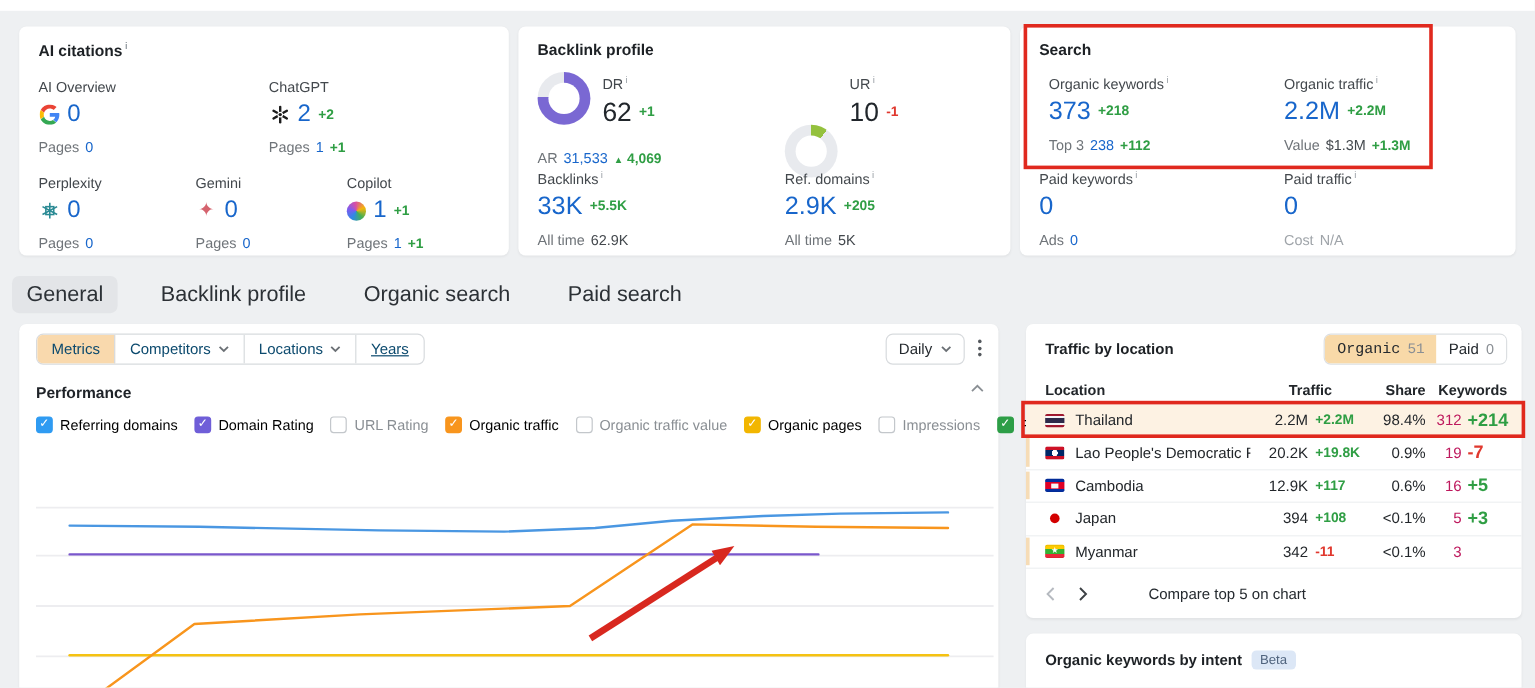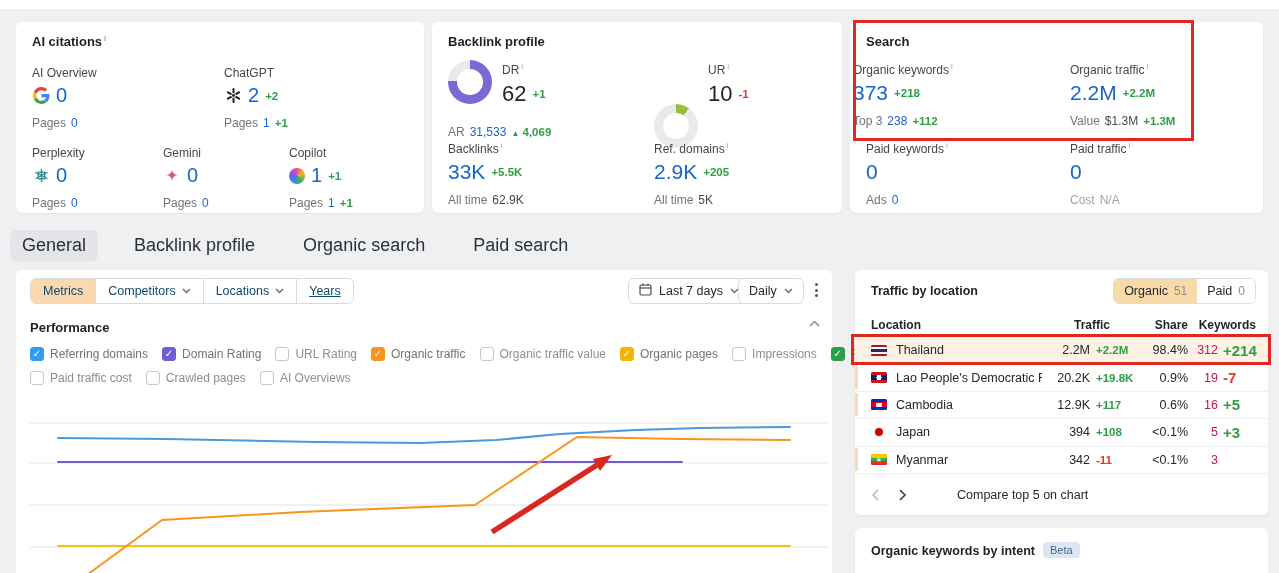--- a/index.html
+++ b/index.html
@@ -54,31 +54,31 @@
   .kebab i { width:3px; height:3px; border-radius:50%; background:#55595e; }
 
   .perf-title { position:absolute; left:14px; top:50px; font-size:13px; font-weight:bold; color:#1f2328; }
   .collapse { position:absolute; right:12px; top:50px; cursor:pointer; }
 
   .cb-row { position:absolute; left:14px; display:flex; gap:14px; align-items:center; }
   .cb-row1 { top:77px; } .cb-row2 { top:101px; }
   .cb { display:flex; align-items:center; gap:6px; cursor:pointer; }
   .cbbox { width:14px; height:14px; border:1px solid #c3c7cb; border-radius:3px; background:#fff; display:flex; align-items:center; justify-content:center; }
   .cbbox.on::after { content:"✓"; color:#fff; font-size:10px; font-weight:bold; line-height:1; }
-  .cbl { font-size:12px; color:#737373; white-space:nowrap; }
+  .cbl { font-size:12px; color:#000000; white-space:nowrap; }
   .cbl.muted { color:#8a8f94; }
 
   #perf-chart { position:absolute; left:0; top:125px; }
 
   
   .panel-traffic { left:855px; top:270px; width:413px; height:245px; }
   .panel-traffic h3, .panel-intent h3 { position:absolute; left:16px; top:14px; font-size:12.5px; font-weight:bold; color:#1d2125; }
   .toggle { position:absolute; right:12px; top:8px; display:flex; height:26px; border:1px solid #dcdfe2; border-radius:6px; overflow:hidden; }
   .tg { display:flex; align-items:center; gap:6px; padding:0 10px; font-size:12.5px; color:#24292e; cursor:pointer; background:#fff; }
-  .tg.sel { background:#f8d9a8; }
+  .tg.sel { background:#f8d9a8;font-family:Liberation Mono, monospace; }
   .tg .cnt { color:#8a8f94; font-size:12px; }
   .thead { position:absolute; left:0; top:44px; width:100%; height:22px; display:flex; align-items:center; padding:0 12px 0 16px; font-size:12px; font-weight:bold; color:#22262a; border-bottom:1px solid #e7e9eb; }
   .th-loc { flex:1; } .th-traffic { width:98px; text-align:right; } .th-share { width:78px; text-align:right; } .th-kw { width:68px; text-align:right; }
   .trows { position:absolute; left:0; top:67px; width:100%; }
   .trow { display:flex; align-items:center; height:27.4px; padding:0 12px 0 16px; border-bottom:1px solid #eef0f2; position:relative; font-size:12.5px; cursor:pointer; }
   .trow.strip::before { content:""; position:absolute; left:0; top:1px; bottom:2px; width:3px; background:#f6dcb6; }
   .trow.hl { background:#fdf2e3; }
   .flag { width:16px; height:11px; border-radius:1.5px; margin-right:9px; flex:0 0 auto; box-shadow:inset 0 0 0 0.5px rgba(0,0,0,.12); position:relative; }
   .flag-thailand { background:linear-gradient(180deg,#a51931 0%,#a51931 17%,#f4f5f8 17%,#f4f5f8 33%,#2d2a4a 33%,#2d2a4a 67%,#f4f5f8 67%,#f4f5f8 83%,#a51931 83%); }
   .flag-laos { background:radial-gradient(circle at 50% 50%, #fff 0 2.5px, transparent 2.6px), linear-gradient(180deg,#ce1126 0 25%,#002868 25% 75%,#ce1126 75%); }
@@ -256,21 +256,21 @@
     <div class="subline">
         <span>All time</span>
         <span class="dark">5K</span>
       </div>
   </div>
 </section>
 
 <section class="card card-search">
   <h3>Search</h3>
 
-  <div class="blk" style="left:3px; top:40px;">
+  <div class="blk" style="left:24px; top:40px;">
     <div class="m-label"><span>Organic keywords</span><span class="info-icon"></span></div>
     <div class="m-value">
         <span>373</span>
         <span class="delta pos">+218</span>
       </div>
     <div class="subline">
         <span>Top 3</span>
         <span class="blue">238</span>
         <span class="delta pos">+112</span>
       </div>
@@ -334,34 +334,20 @@
         <span>Locations</span>
         <span class="chev">
           <svg width="9" height="6">
             <path d="M1 1l3.5 3.5L8 1" stroke="#6b7075" stroke-width="1.5" fill="none"></path>
           </svg>
         </span>
       </div>
     <div class="seg">Years</div>
   </div>
 
-  <div class="pill pill-date">
-    <span><svg width="13" height="13" viewBox="0 0 13 13">
-          <rect x="1" y="2" width="11" height="10" rx="1.5" fill="none" stroke="#4a4e52" stroke-width="1.2"></rect>
-          <line x1="1" y1="5" x2="12" y2="5" stroke="#4a4e52" stroke-width="1.2"></line>
-          <line x1="4" y1="0.5" x2="4" y2="3" stroke="#4a4e52" stroke-width="1.2"></line>
-          <line x1="9" y1="0.5" x2="9" y2="3" stroke="#4a4e52" stroke-width="1.2"></line>
-        </svg></span>
-    <span>Last 7 days</span>
-    <span class="chev">
-        <svg width="9" height="6">
-          <path d="M1 1l3.5 3.5L8 1" stroke="#6b7075" stroke-width="1.5" fill="none"></path>
-        </svg>
-      </span>
-  </div>
   <div class="pill pill-daily">
     <span>Daily</span>
     <span class="chev">
         <svg width="9" height="6">
           <path d="M1 1l3.5 3.5L8 1" stroke="#6b7075" stroke-width="1.5" fill="none"></path>
         </svg>
       </span>
   </div>
   <div class="kebab">
       <i></i>
@@ -401,34 +387,20 @@
         <span class="cbbox on" style="background: rgb(242, 182, 0); border-color: rgb(242, 182, 0);"></span>
         <span class="cbl">Organic pages</span>
       </label>
     <label class="cb">
         <span class="cbbox"></span>
         <span class="cbl muted">Impressions</span>
       </label>
     <label class="cb">
         <span class="cbbox on" style="background: rgb(45, 158, 71); border-color: rgb(45, 158, 71);"></span>
         <span class="cbl">Paid traffic</span>
-      </label>
-  </div>
-  <div class="cb-row cb-row2">
-    <label class="cb">
-        <span class="cbbox"></span>
-        <span class="cbl muted">Paid traffic cost</span>
-      </label>
-    <label class="cb">
-        <span class="cbbox"></span>
-        <span class="cbl muted">Crawled pages</span>
-      </label>
-    <label class="cb">
-        <span class="cbbox"></span>
-        <span class="cbl muted">AI Overviews</span>
       </label>
   </div>
 
   <svg id="perf-chart" width="816" height="180" viewBox="0 0 816 180">
       <line x1="14" x2="812" y1="28" y2="28" stroke="#ededf0" stroke-width="1.5"></line>
       <line x1="14" x2="812" y1="68" y2="68" stroke="#ededf0" stroke-width="1.5"></line>
       <line x1="14" x2="812" y1="110" y2="110" stroke="#ededf0" stroke-width="1.5"></line>
       <line x1="14" x2="812" y1="152" y2="152" stroke="#ededf0" stroke-width="1.5"></line>
       <polyline points="42,43 150,44 300,47 404,48 480,45 544,39 620,35 684,33 774,32" fill="none" stroke="#4a97e2" stroke-width="2" stroke-linejoin="round" stroke-linecap="round"></polyline>
       <polyline points="42,67 666,67" fill="none" stroke="#7a57cc" stroke-width="2" stroke-linejoin="round" stroke-linecap="round"></polyline>

